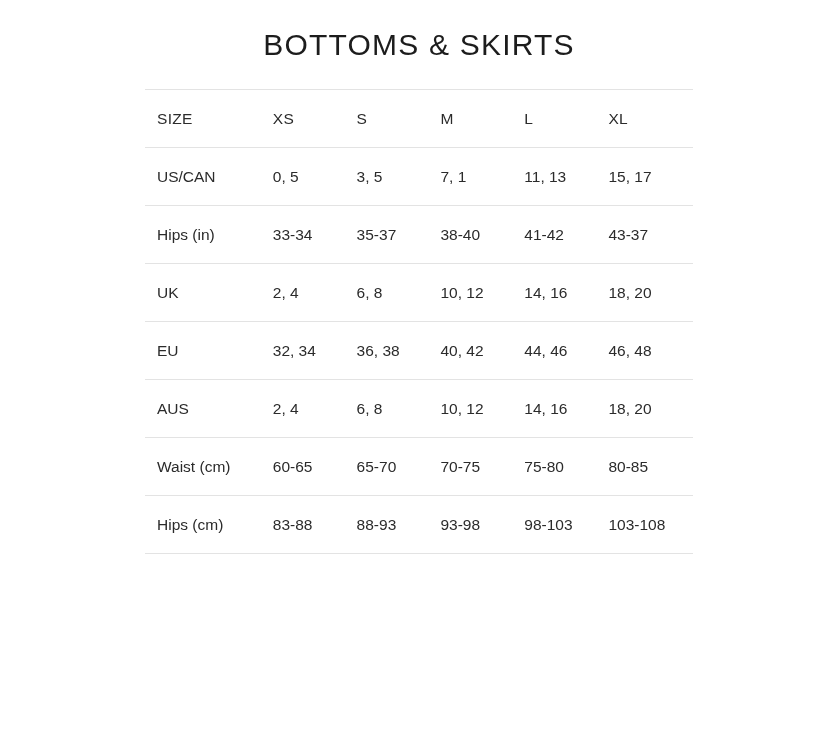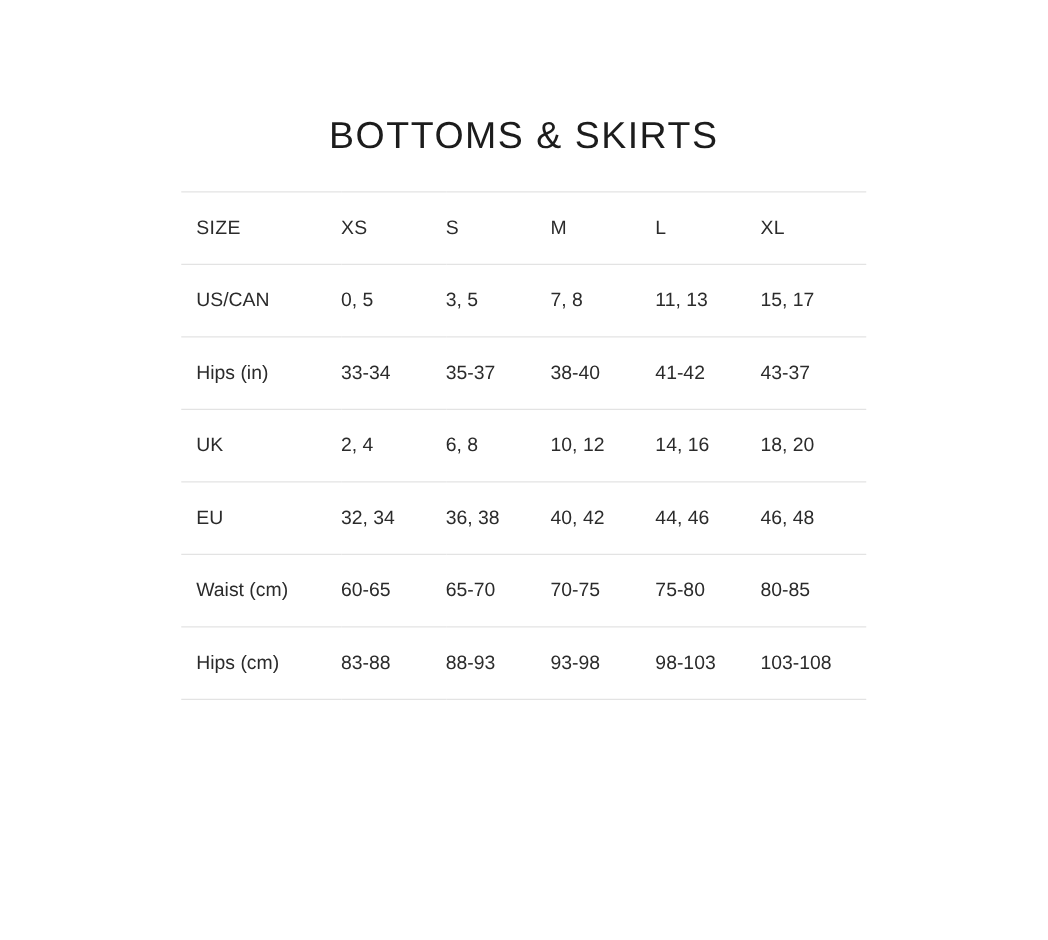--- a/index.html
+++ b/index.html
@@ -19,21 +19,21 @@
     height: 752px;
     position: relative;
     box-sizing: border-box;
   }
   .title {
     text-align: center;
     font-size: 30px;
     font-weight: 400;
     letter-spacing: 1.2px;
     color: #1c1c1c;
-    padding-top: 92px;
+    padding-top: 28px;
     margin: 0;
   }
   .table-wrap {
     width: 548px;
     margin: 27px auto 0 auto;
   }
   table.size-chart {
     width: 100%;
     border-collapse: collapse;
     font-size: 15.5px;
@@ -87,21 +87,21 @@
           <th>L</th>
           <th>XL</th>
         </tr>
       </thead>
       <tbody>
 
         <tr>
           <td>US/CAN</td>
           <td>0, 5</td>
           <td>3, 5</td>
-          <td>7, 8</td>
+          <td>7, 1</td>
           <td>11, 13</td>
           <td>15, 17</td>
         </tr>
 
 
         <tr>
           <td>Hips (in)</td>
           <td>33-34</td>
           <td>35-37</td>
           <td>38-40</td>
@@ -120,20 +120,28 @@
 
         <tr>
           <td>EU</td>
           <td>32, 34</td>
           <td>36, 38</td>
           <td>40, 42</td>
           <td>44, 46</td>
           <td>46, 48</td>
         </tr>
 
+        <tr>
+          <td>AUS</td>
+          <td>2, 4</td>
+          <td>6, 8</td>
+          <td>10, 12</td>
+          <td>14, 16</td>
+          <td>18, 20</td>
+        </tr>
 
         <tr>
           <td>Waist (cm)</td>
           <td>60-65</td>
           <td>65-70</td>
           <td>70-75</td>
           <td>75-80</td>
           <td>80-85</td>
         </tr>
 

